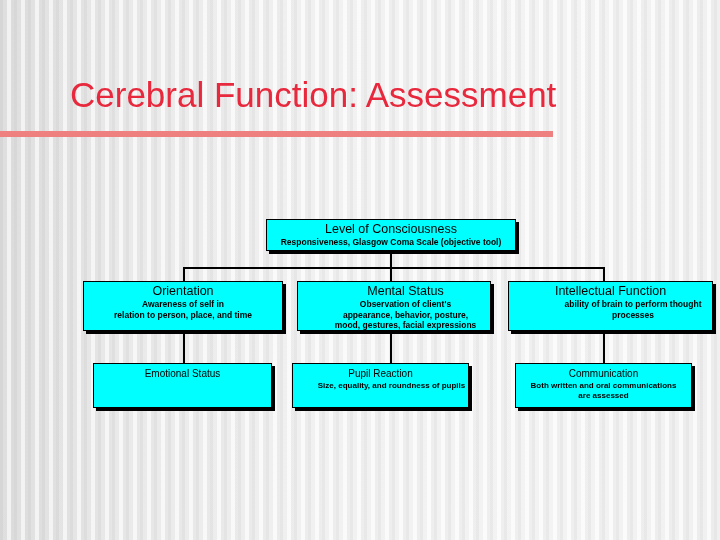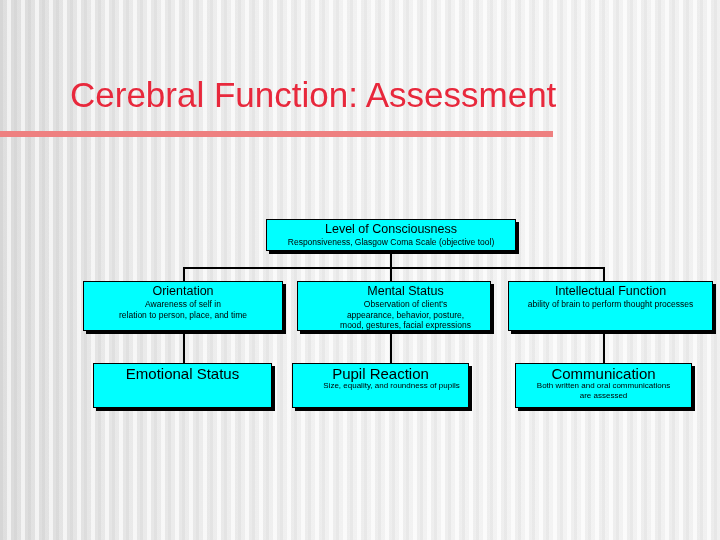--- a/index.html
+++ b/index.html
@@ -76,25 +76,25 @@
     display: block;
     font-size: 12.5px;
     line-height: 15px;
     white-space: nowrap;
   }
 
   .node .n-desc {
     display: block;
     font-size: 8.5px;
     line-height: 10.5px;
-    font-weight: normal;
+    font-weight: bold;
     padding: 0 2px;
   }
 
-  .node.small .n-title { font-size: 15px; }
+  .node.small .n-title { font-size: 10px; }
   .node.small .n-desc { font-size: 8px; line-height: 10px; }
 
   .connector {
     position: absolute;
     background: #000000;
   }
   .connector.v { width: 2px; }
   .connector.h { height: 2px; }
 </style>
 </head>
@@ -128,21 +128,21 @@
 
     <div class="node" style="left:297px; top:281px; width:194px; height:50px;padding-left:23px;">
       <span class="n-title">Mental Status</span>
       <span class="n-desc" style="white-space:pre-line;">Observation of client's
 appearance, behavior, posture,
 mood, gestures, facial expressions</span>
     </div>
 
     <div class="node" style="left:508px; top:281px; width:205px; height:50px;">
       <span class="n-title">Intellectual Function</span>
-      <span class="n-desc" style="white-space:pre-line;">ability of brain to perform thought processes</span>
+      <span class="n-desc" style="white-space:pre-line;margin-left:45px;">ability of brain to perform thought processes</span>
     </div>
 
     <div class="connector v" style="left:183px; top:331px; height:32px;"></div>
     <div class="connector v" style="left:390px; top:331px; height:32px;"></div>
     <div class="connector v" style="left:603px; top:331px; height:32px;"></div>
 
     <div class="node small" style="left:93px; top:363px; width:179px; height:45px;">
       <span class="n-title">Emotional Status</span>
     </div>
 

